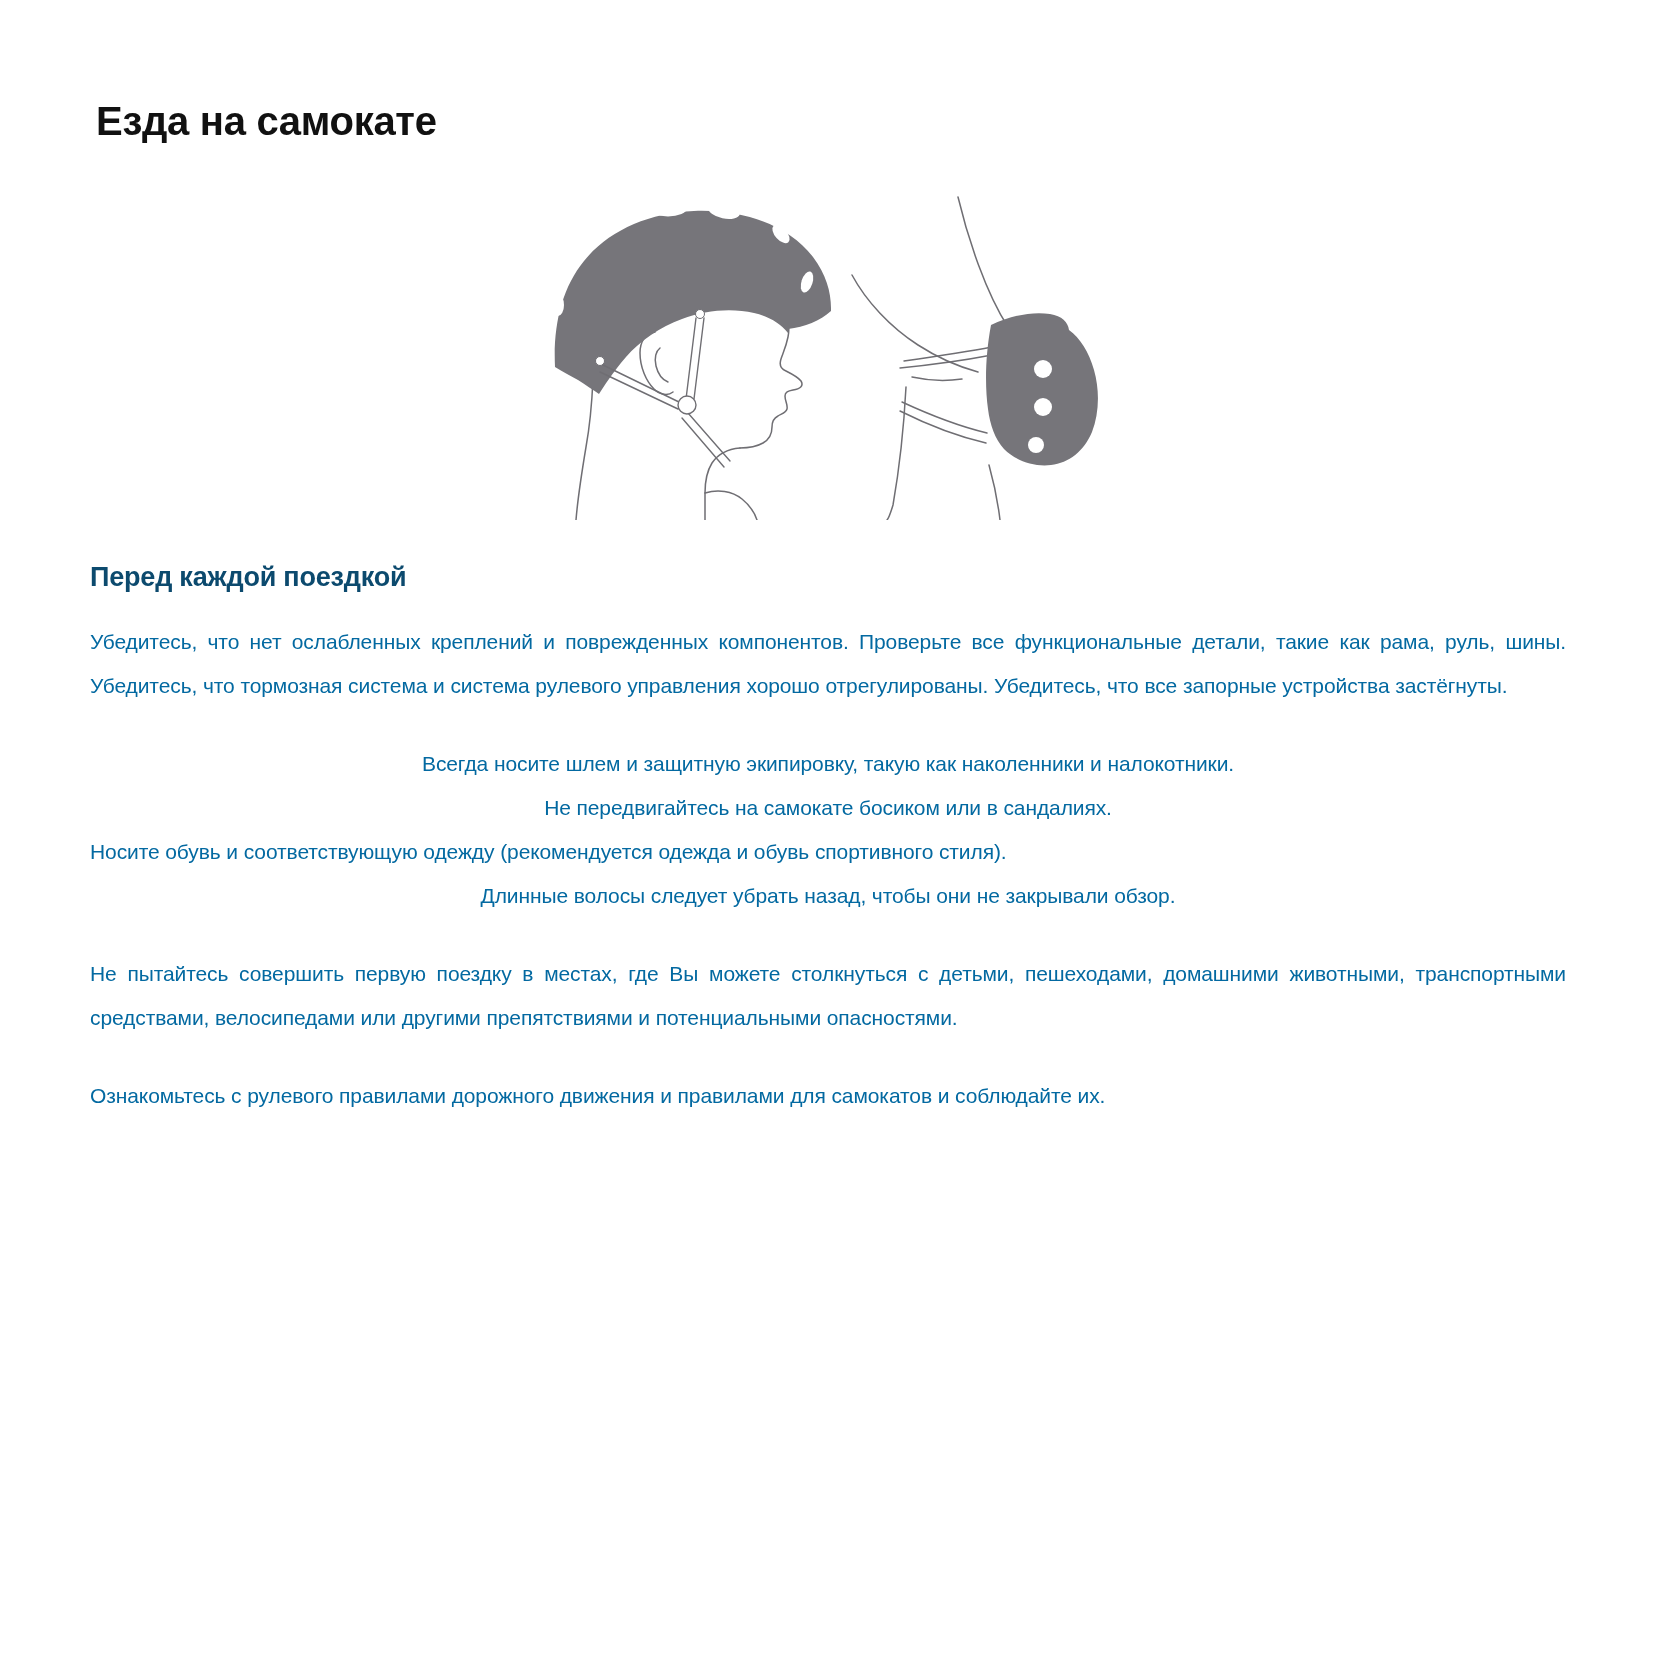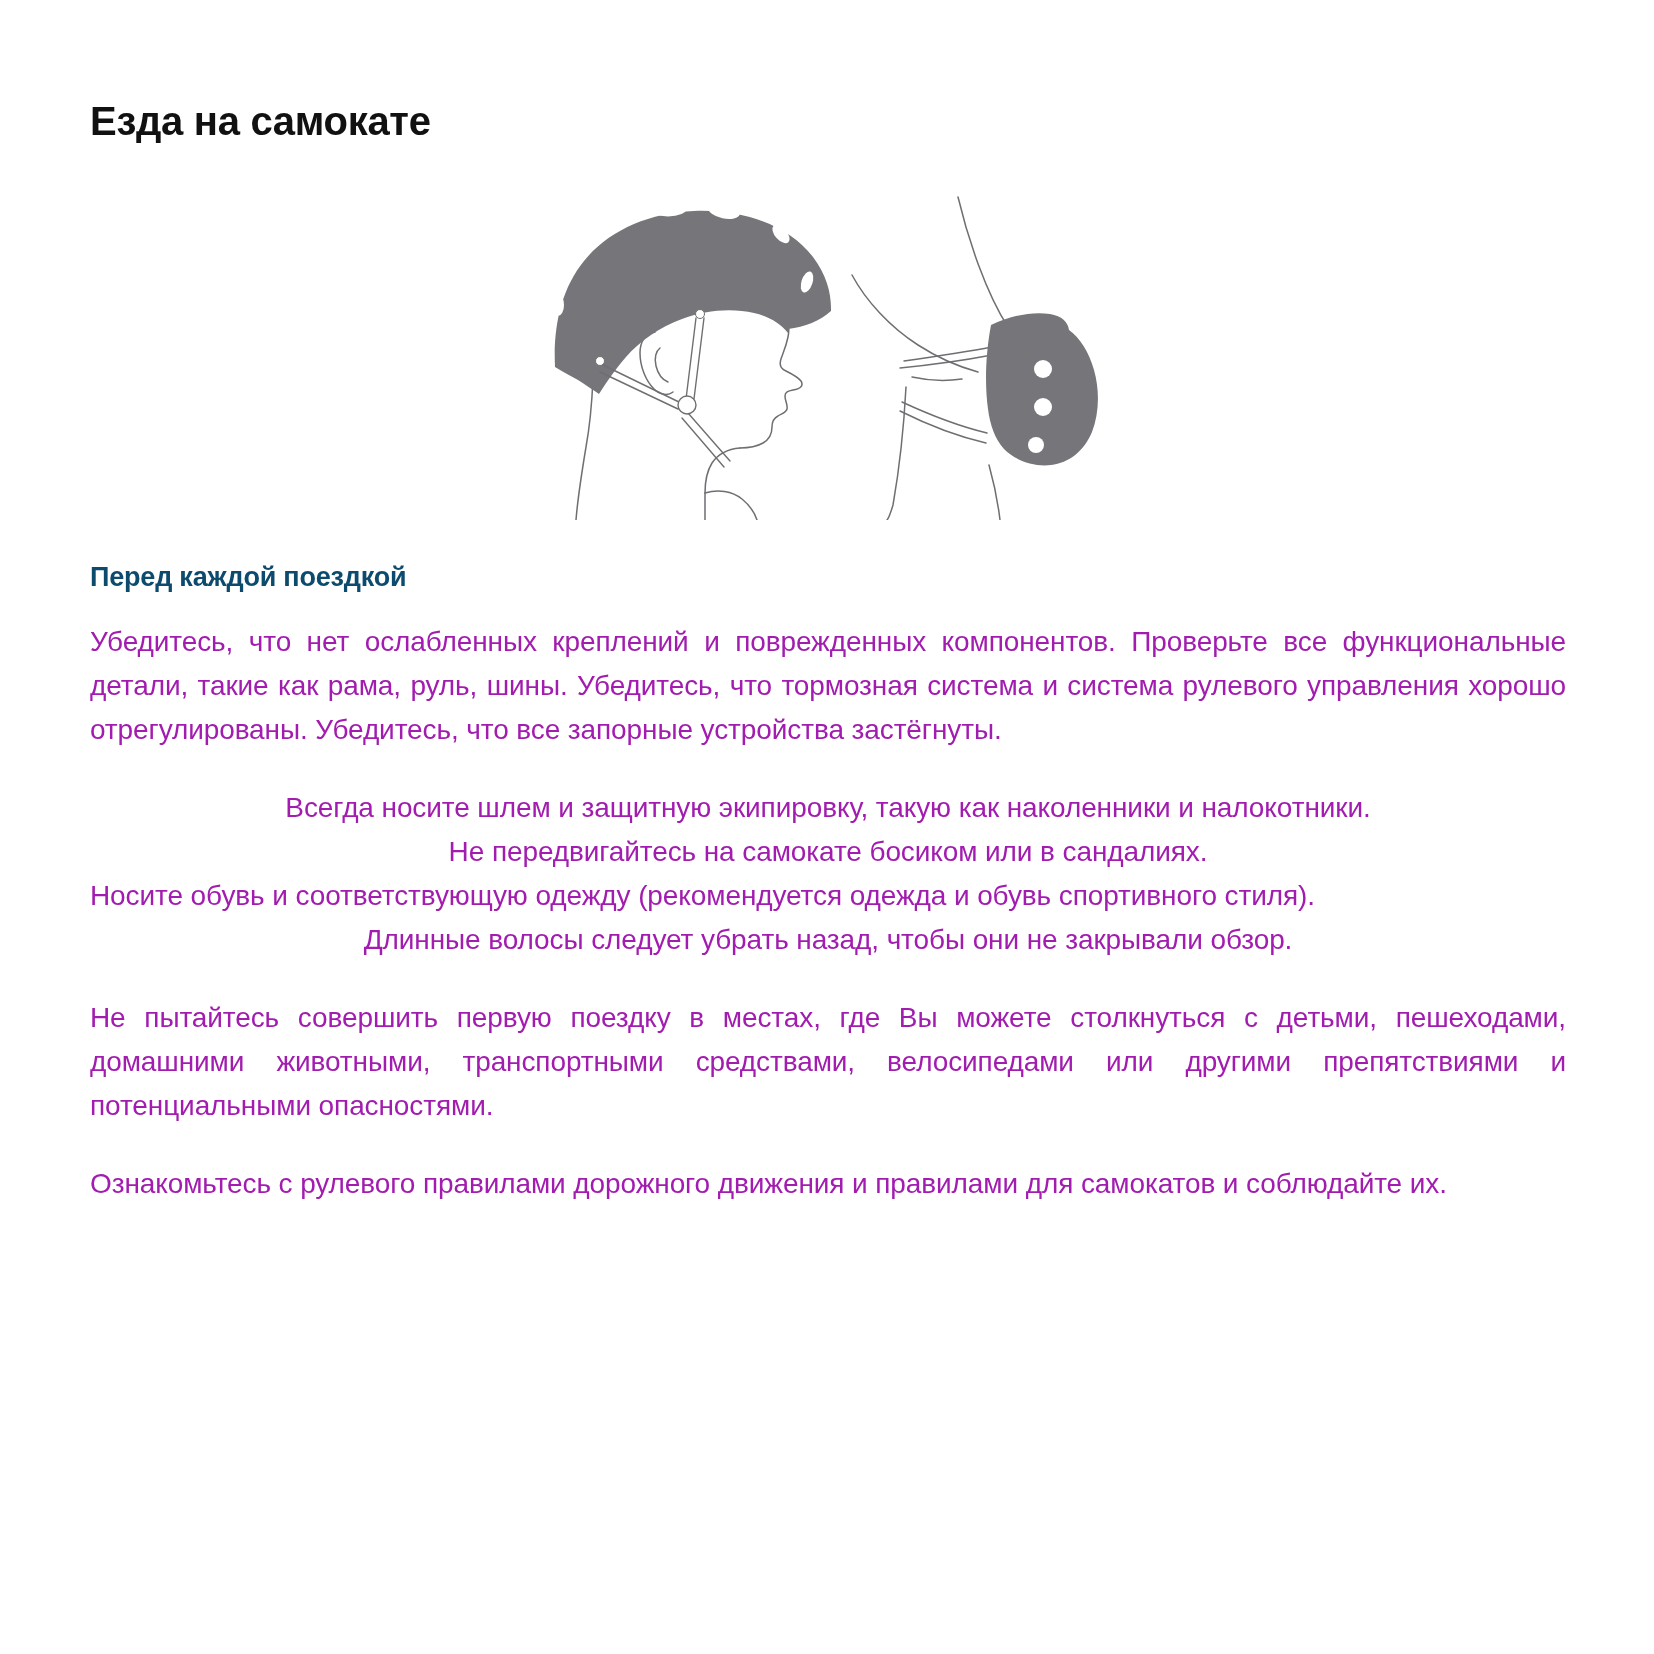--- a/index.html
+++ b/index.html
@@ -15,21 +15,21 @@
     background: #ffffff;
     overflow: hidden;
     font-family: "Liberation Sans", "DejaVu Sans", sans-serif;
     color: #1a1a1a;
     box-sizing: border-box;
   }
 
   
   .doc-title {
     position: absolute;
-    left: 90px;
+    left: 96px;
     top: 72px;
     font-size: 40px;
     font-weight: bold;
     letter-spacing: -0.3px;
     color: #111111;
     white-space: nowrap;
   }
 
   
   .illustration {
@@ -58,26 +58,26 @@
   }
 
   
   .body-block {
     position: absolute;
     left: 90px;
     top: 620px;
     width: 1476px;
   }
   .para {
-    font-size: 28px;
+    font-size: 21px;
     line-height: 44px;
     text-align: justify;
     text-justify: inter-word;
     font-stretch: condensed;
-    color: #a21caf;
+    color: #0369a1;
     margin: 0 0 34px 0;
     letter-spacing: -0.1px;
   }
   .para:last-child {
     margin-bottom: 0;
   }
   
   .para.lines {
     text-align: left;
   }

